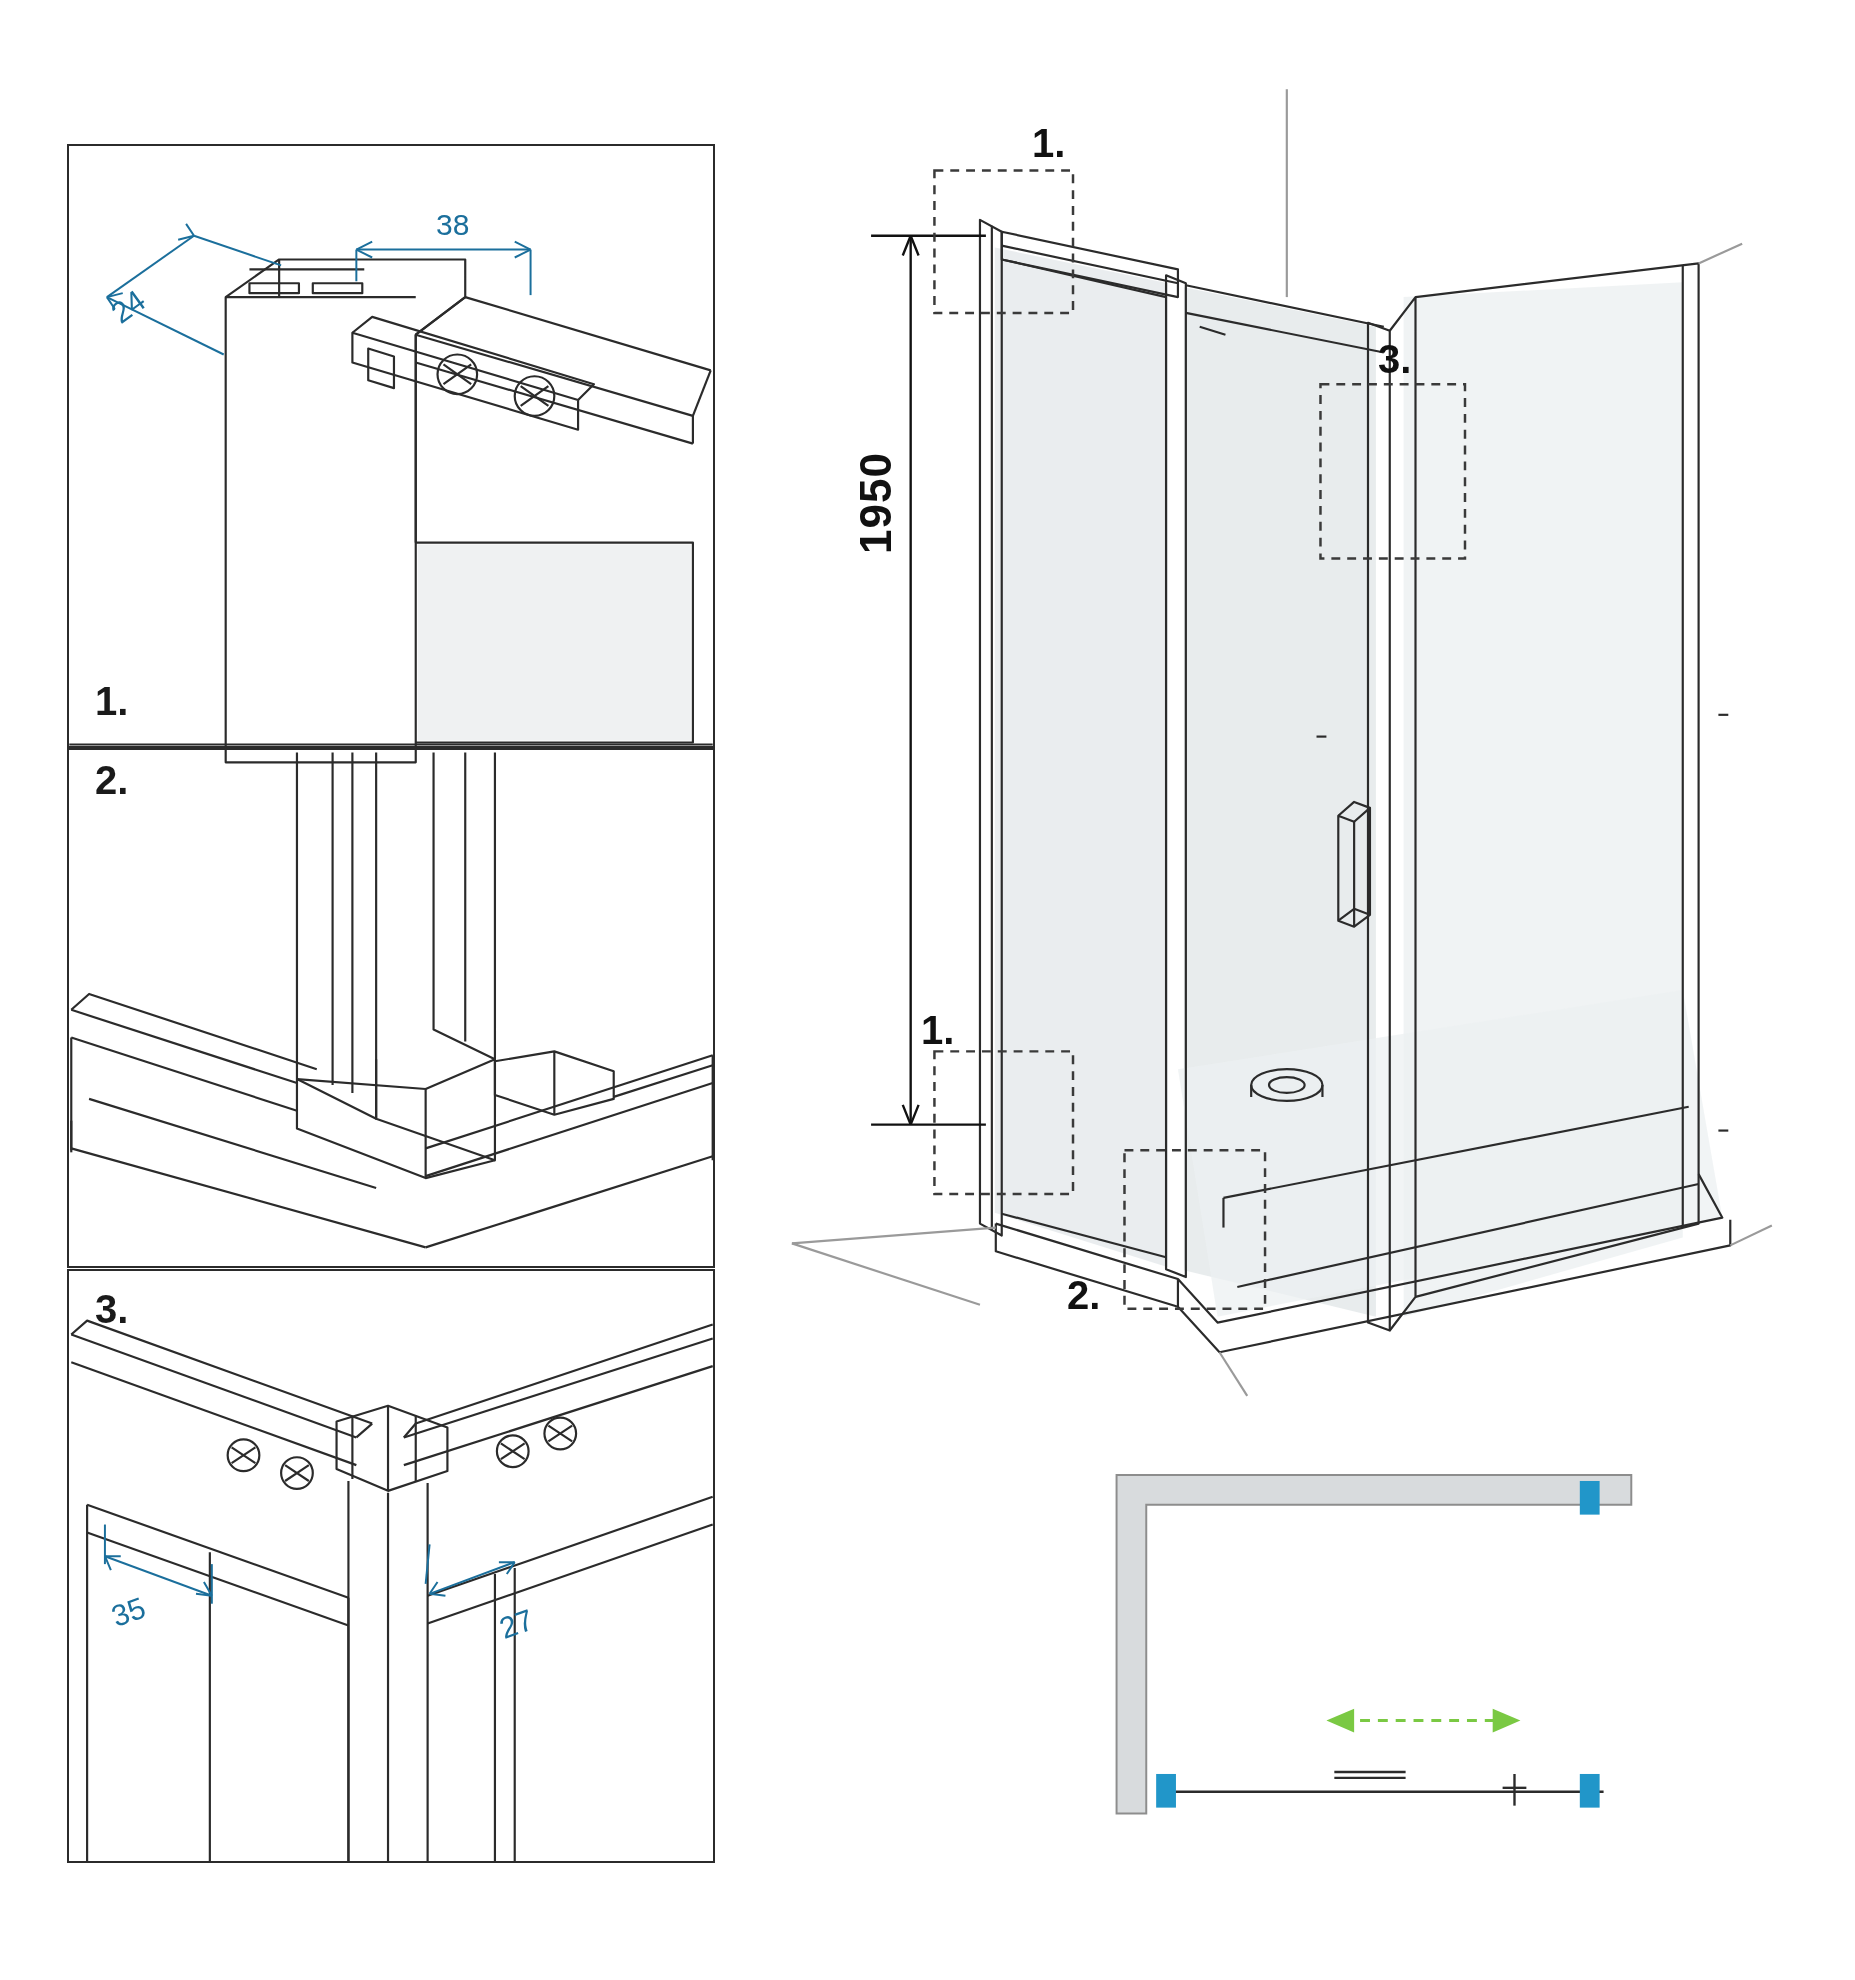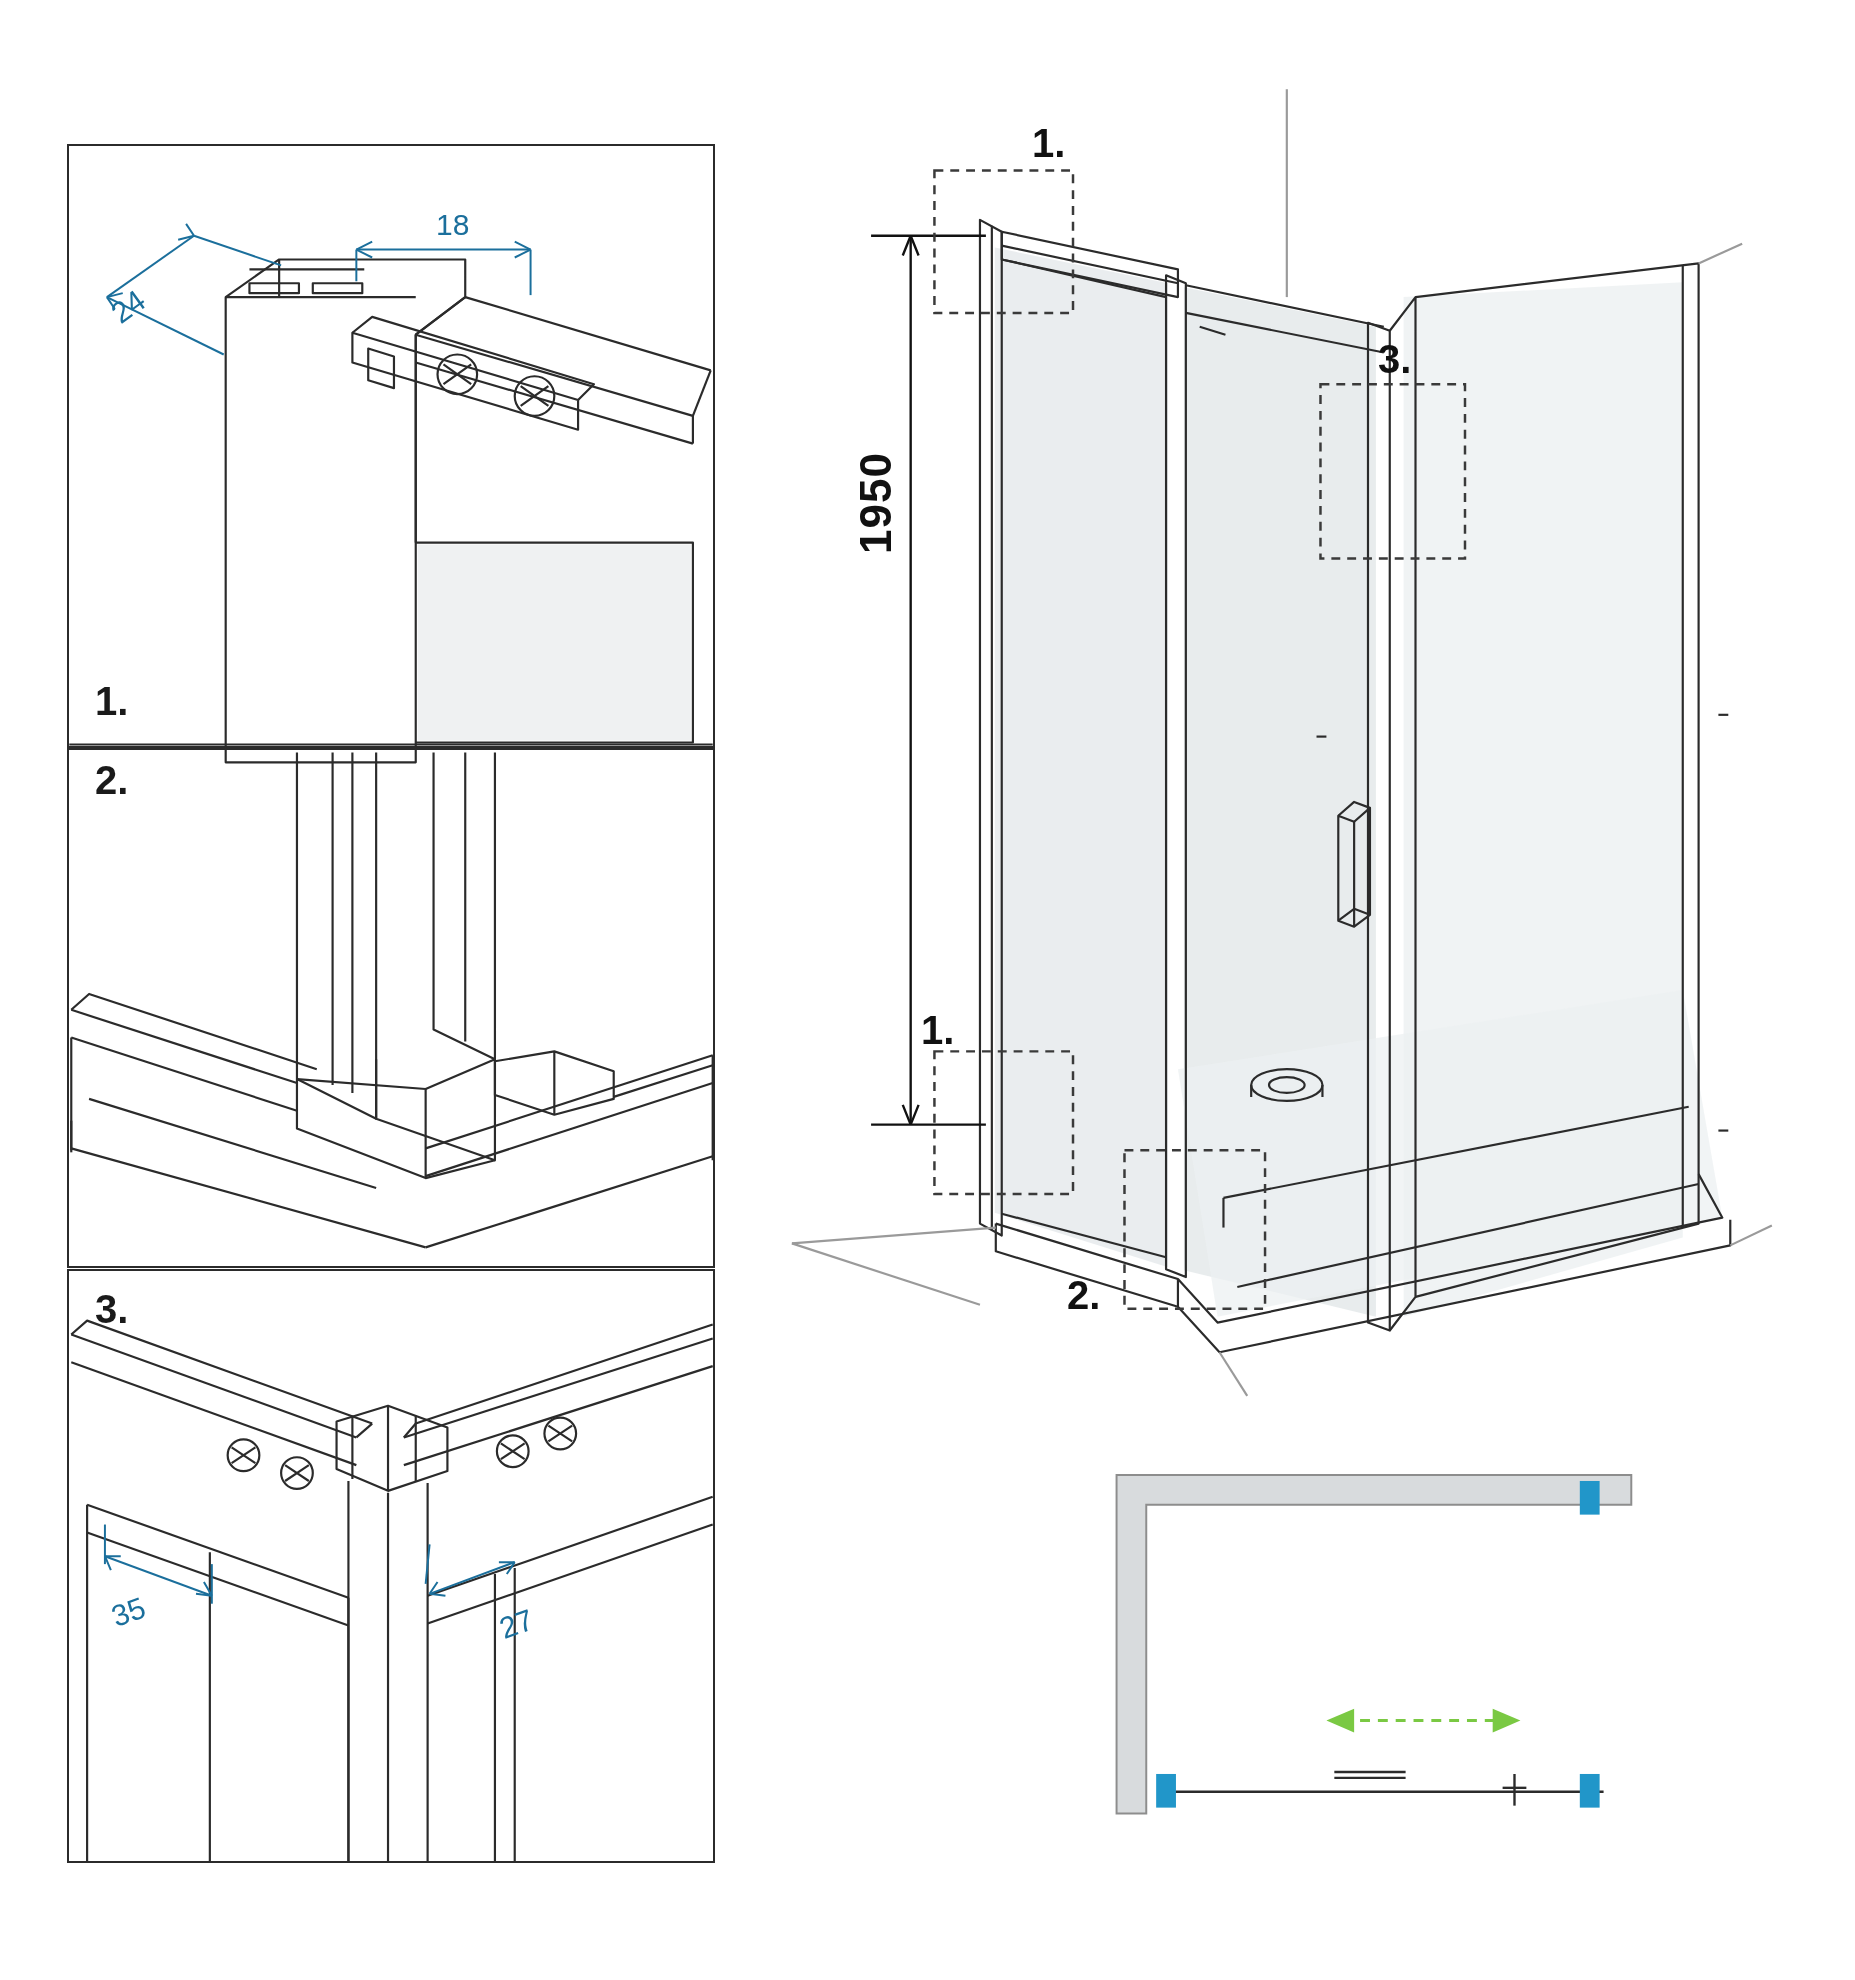--- a/index.html
+++ b/index.html
@@ -77,21 +77,21 @@
       <path d="M536,252 L536,298"></path>
 
       <path d="M108,300 L196,238"></path>
       <path d="M108,300 L124,296 M108,300 L116,312"></path>
       <path d="M196,238 L180,242 M196,238 L188,226"></path>
       <path d="M196,238 L284,268"></path>
       <path d="M108,300 L226,358"></path>
     </g>
   </svg>
 
-  <div class="dimtxt" style="left:436px;top:208px;">18</div>
+  <div class="dimtxt" style="left:436px;top:208px;">38</div>
   <div class="dimtxt rot" style="left:105px;top:303px;transform:rotate(-36deg);">24</div>
 
   <div class="lbl panel-num" style="left:95px;top:679px;">1.</div>
 
   <div class="box" id="panel2"></div>
   <div class="lbl panel-num" style="left:95px;top:758px;">2.</div>
 
   <svg width="1855" height="1980" viewBox="0 0 1874 2000">
     <g stroke="#2b2b2b" fill="none" stroke-width="2.2" stroke-linejoin="round">
 

